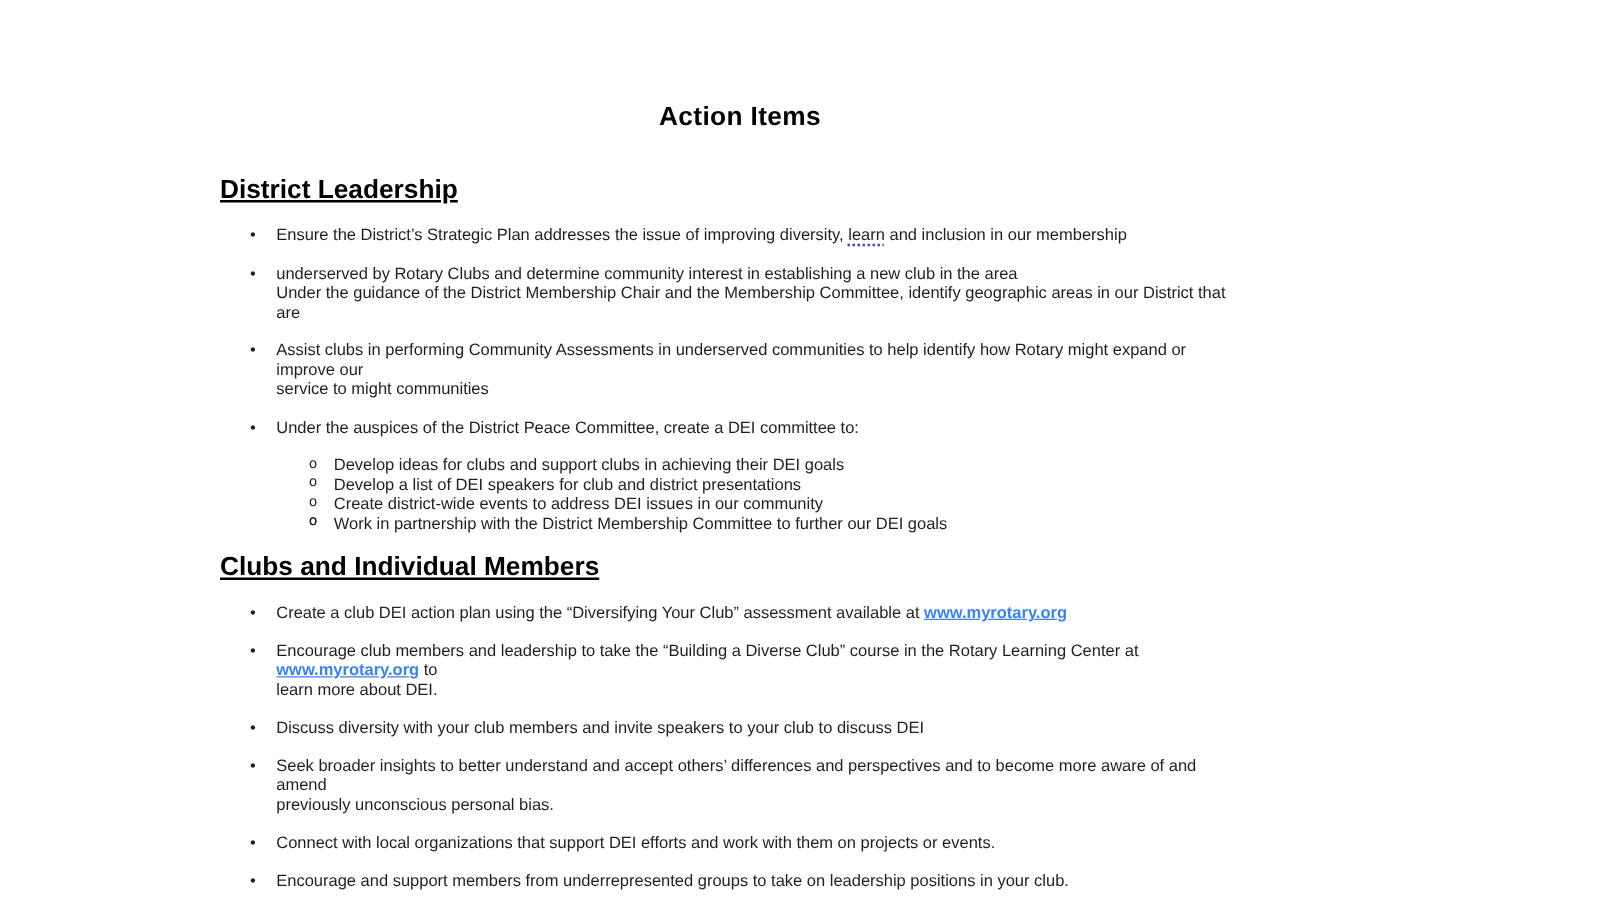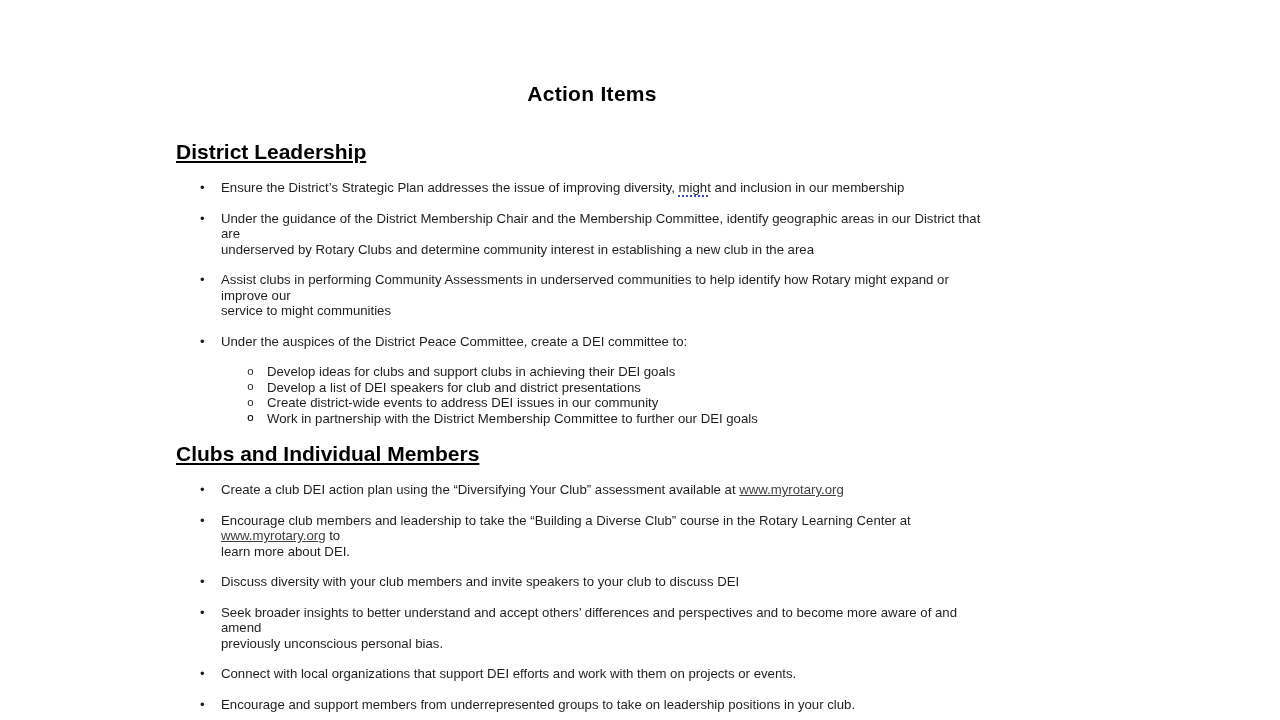--- a/index.html
+++ b/index.html
@@ -66,47 +66,48 @@
   .li2 > .marker {
     position: absolute;
     left: 71px;
     top: -0.5px;
     font-family: "Liberation Mono", monospace;
     font-size: 11.5px;
     line-height: 15.5px;
   }
   .line { display: block; }
   a.doc-link {
-    color: #404040;
+    color: #3b82f6;
     text-decoration: underline;
     cursor: pointer;
+    font-weight: bold;
   }
   .flagged {
     text-decoration: underline dotted #4646c8 2px;
     text-underline-offset: 3px;
   }
 </style>
 </head>
 <body>
 
 <div class="page">
 
   <h1 class="doc-title">Action Items</h1>
 
   <h2 class="section-heading">District Leadership</h2>
 
   <div class="li">
     <span class="marker">•</span>
-    <span class="line"><span>Ensure the District’s Strategic Plan addresses the issue of improving diversity, </span><span class="flagged">might</span><span> and inclusion in our membership</span></span>
+    <span class="line"><span>Ensure the District’s Strategic Plan addresses the issue of improving diversity, </span><span class="flagged">learn</span><span> and inclusion in our membership</span></span>
   </div>
 
   <div class="li">
     <span class="marker">•</span>
+    <span class="line">underserved by Rotary Clubs and determine community interest in establishing a new club in the area</span>
     <span class="line">Under the guidance of the District Membership Chair and the Membership Committee, identify geographic areas in our District that are</span>
-    <span class="line">underserved by Rotary Clubs and determine community interest in establishing a new club in the area</span>
   </div>
 
   <div class="li">
     <span class="marker">•</span>
     <span class="line">Assist clubs in performing Community Assessments in underserved communities to help identify how Rotary might expand or improve our</span>
     <span class="line">service to might communities</span>
   </div>
 
   <div class="li">
     <span class="marker">•</span>

